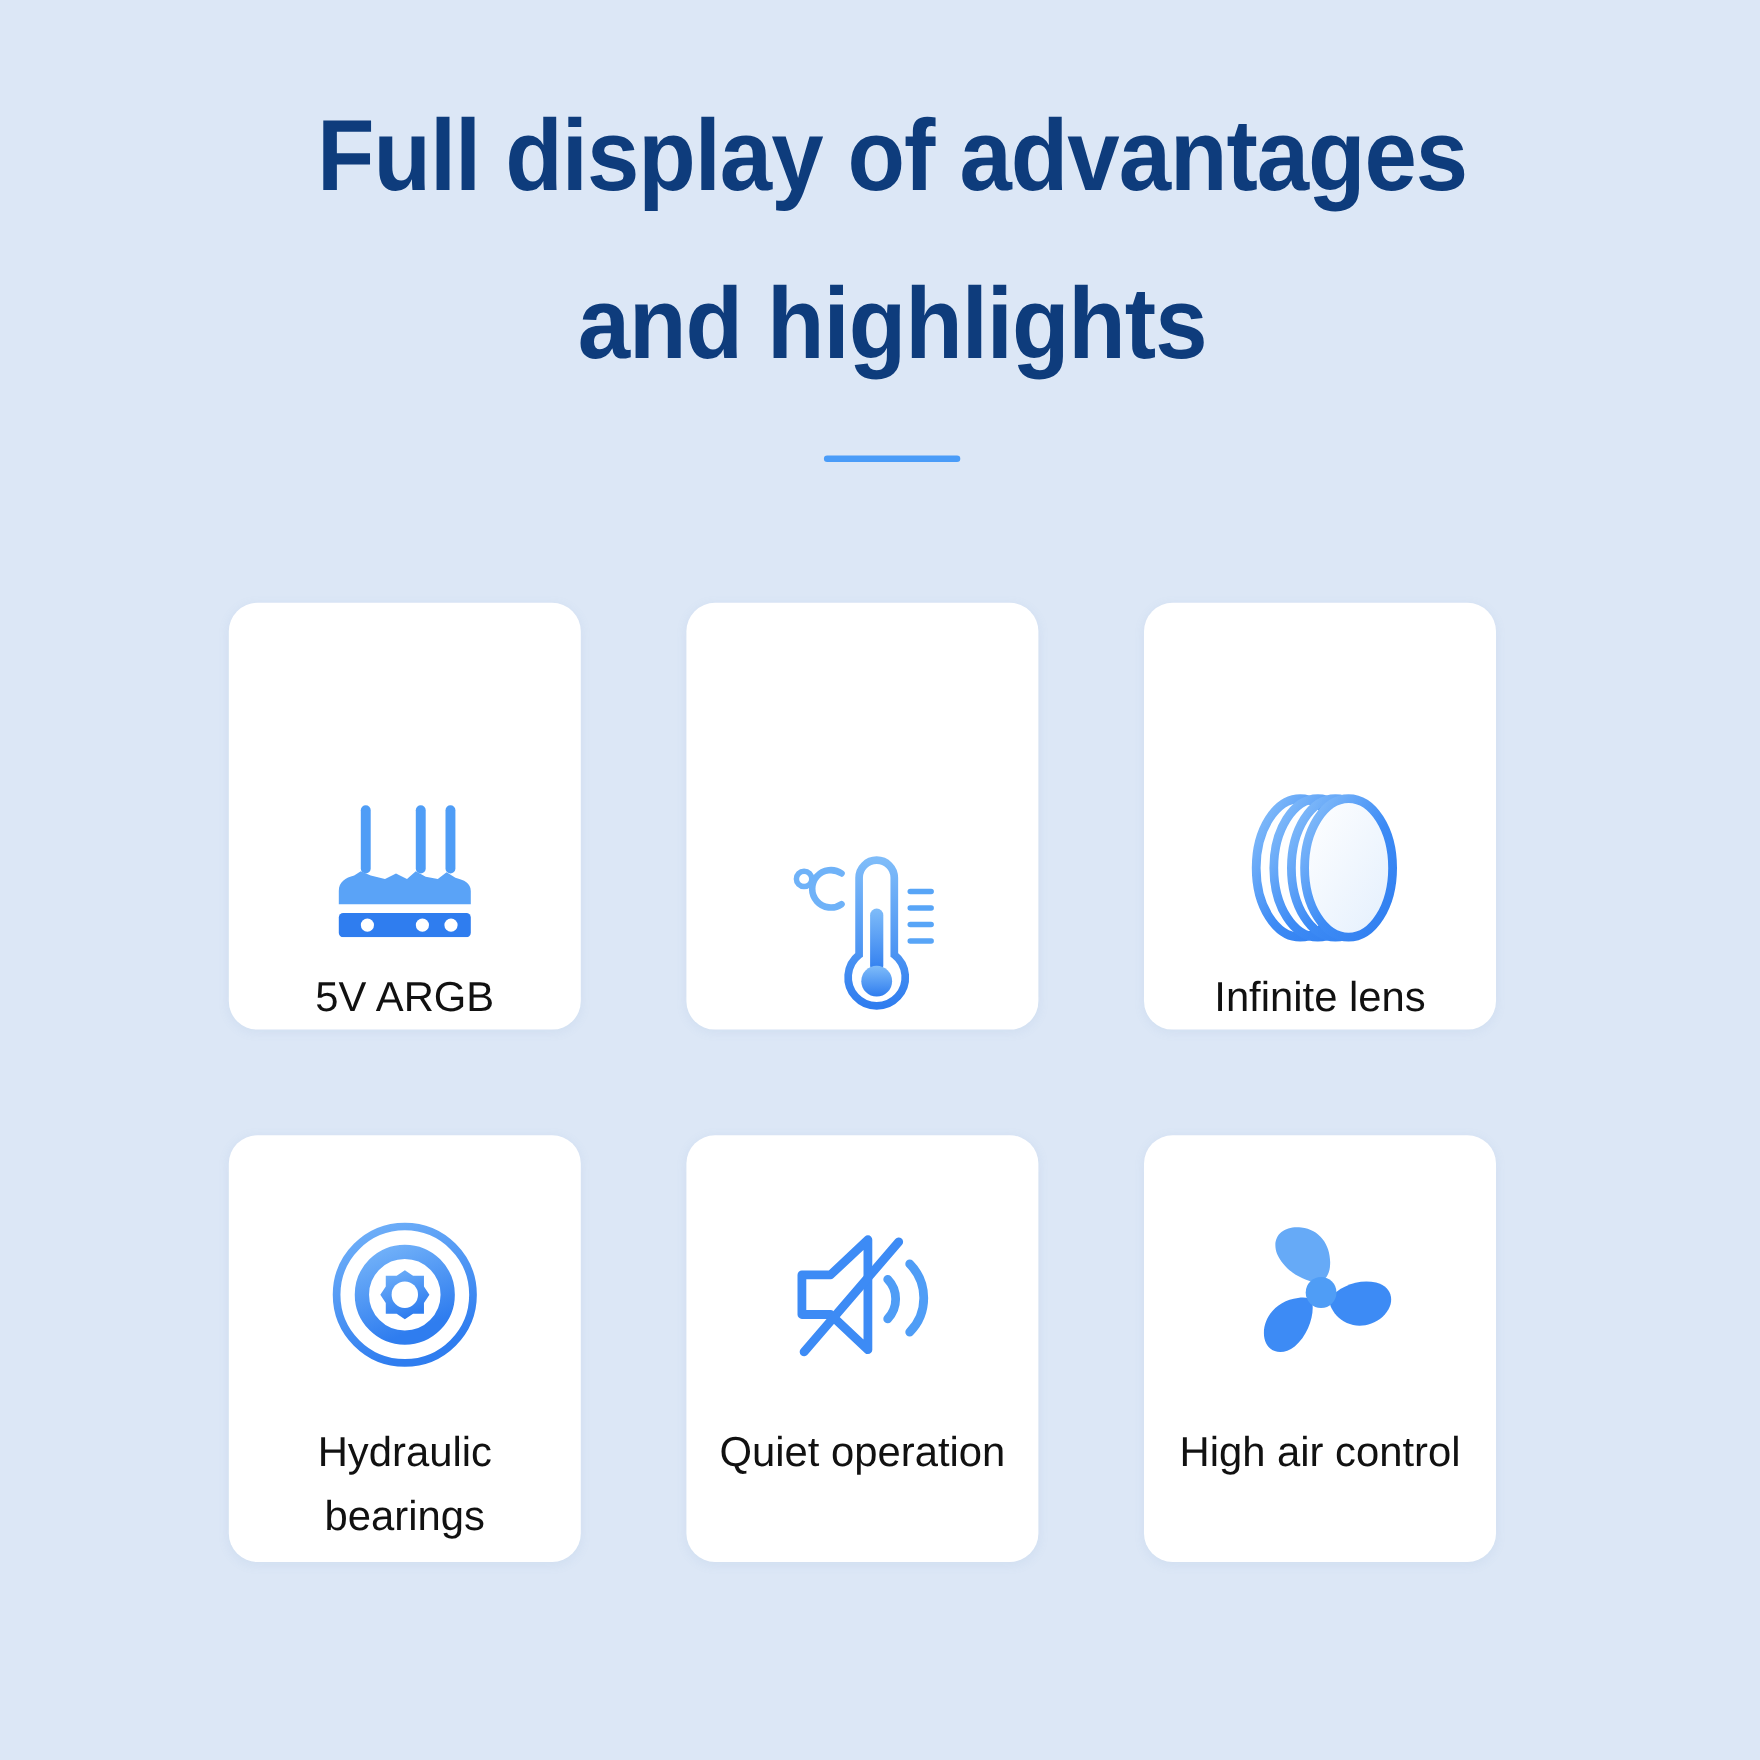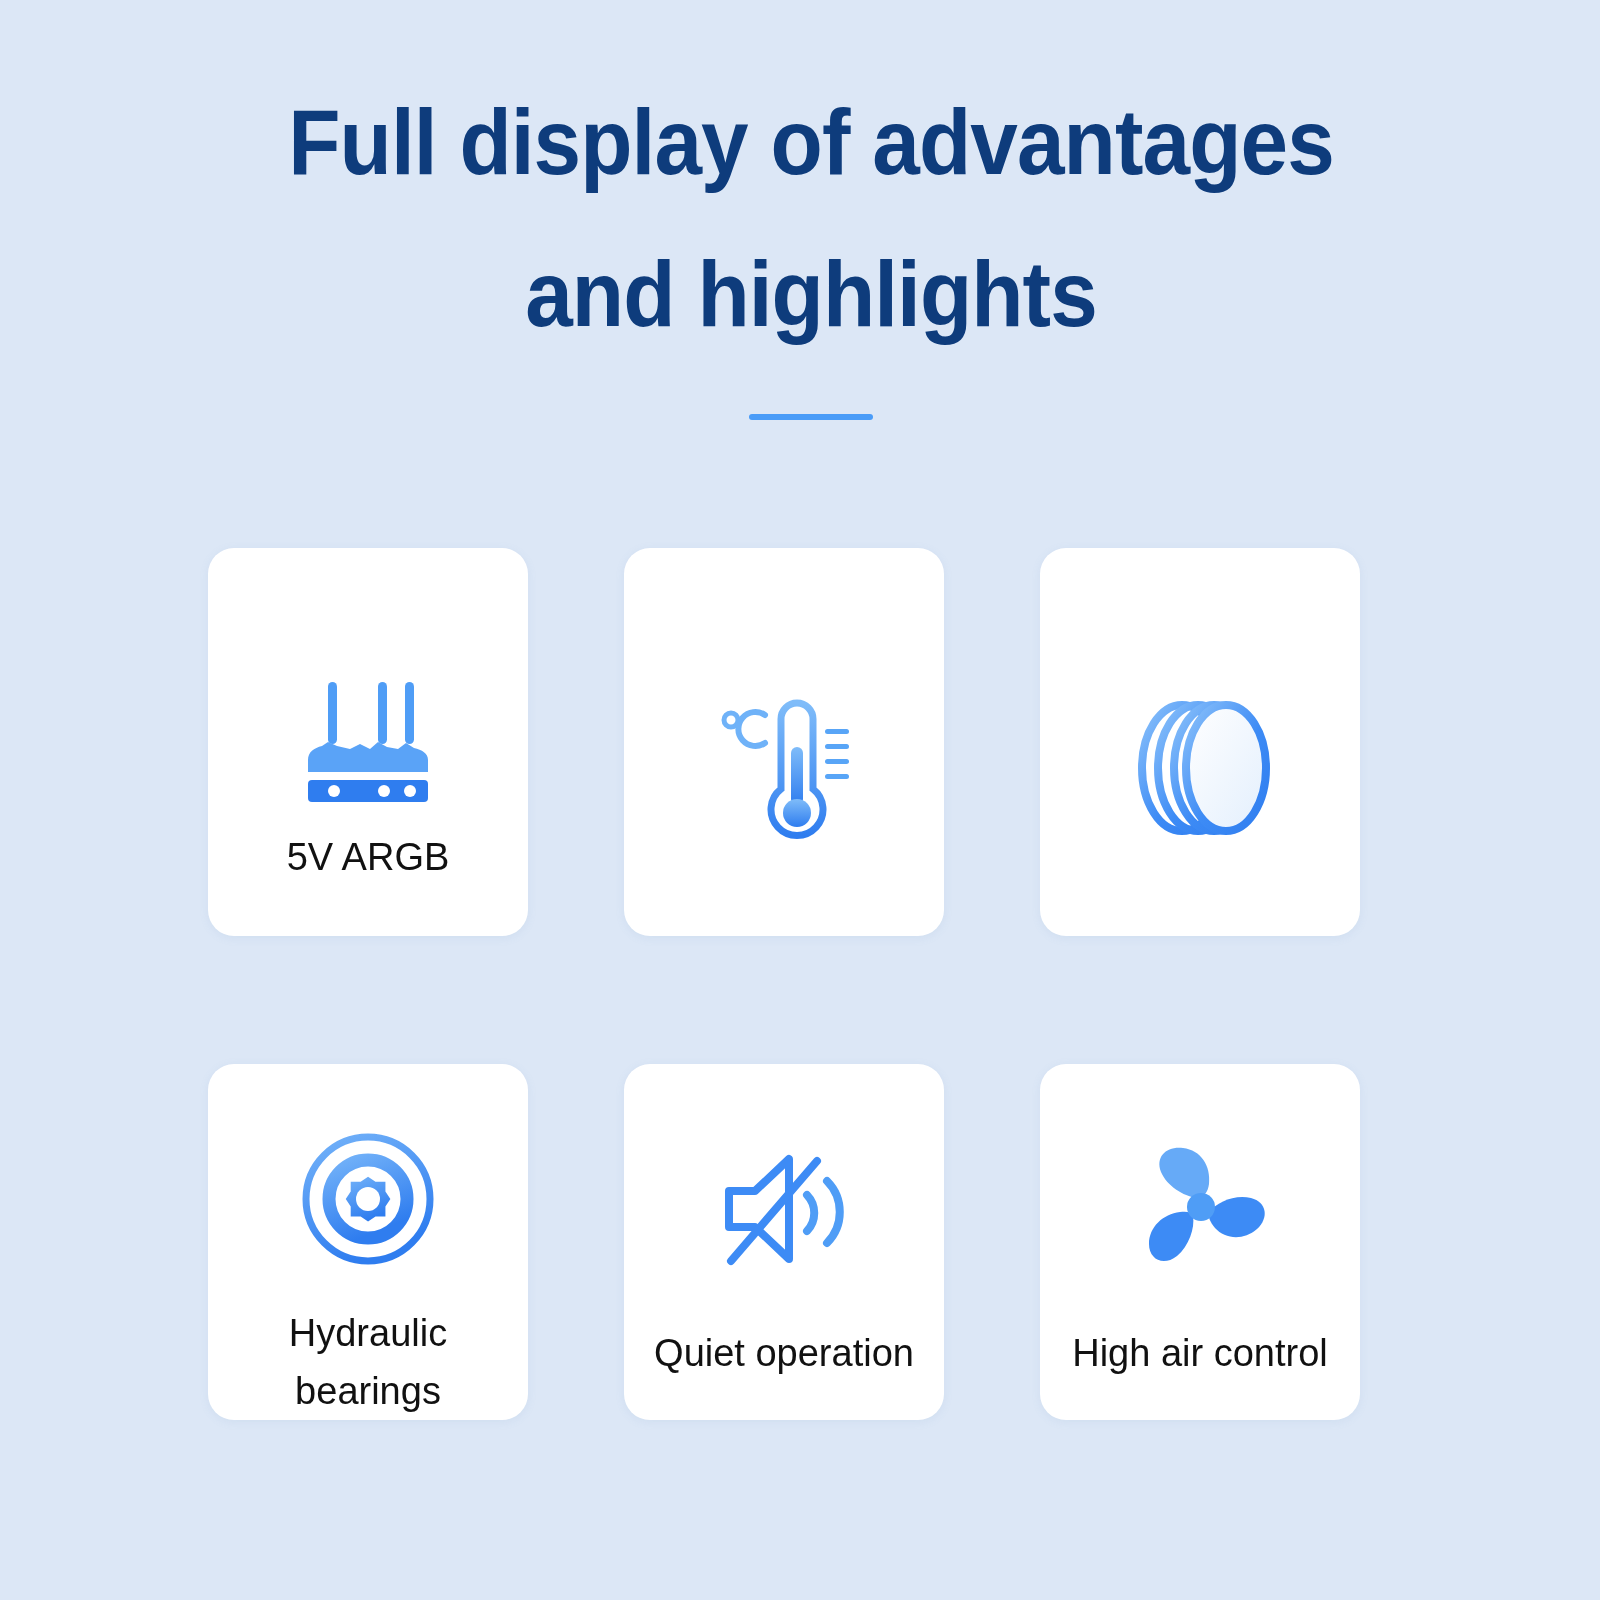--- a/index.html
+++ b/index.html
@@ -77,22 +77,22 @@
   .card-icon svg { display: block; }
   .card-label {
     color: #111111;
     font-size: 38px;
     line-height: 58px;
     text-align: center;
     white-space: pre-line;
   }
 
   
-  .feature-card.row1 { justify-content: center; padding-top: 66px; }
-  .feature-card.row2 { justify-content: flex-start; padding-top: 60px; margin-top: 32px; }
+  .feature-card.row1 { justify-content: flex-end; padding-top: 66px; }
+  .feature-card.row2 { justify-content: flex-start; padding-top: 60px; }
   .feature-card.row2 .card-icon { height: 170px; margin-bottom: 30px; }
 </style>
 </head>
 <body>
 
 <div class="header">
   <h1 class="page-title">Full display of advantages
 and highlights</h1>
   <div class="title-divider"></div>
 </div>
@@ -159,20 +159,21 @@
           </linearGradient>
         </defs>
 
         <ellipse cx="52" cy="73" rx="40" ry="63" fill="none" stroke="url(#lensGrad)" stroke-width="8"></ellipse>
         <ellipse cx="68" cy="73" rx="40" ry="63" fill="none" stroke="url(#lensGrad)" stroke-width="8"></ellipse>
         <ellipse cx="84" cy="73" rx="40" ry="63" fill="none" stroke="url(#lensGrad)" stroke-width="8"></ellipse>
 
         <ellipse cx="96" cy="73" rx="40" ry="63" fill="url(#lensFill)" stroke="url(#lensGrad)" stroke-width="8"></ellipse>
       </svg>
     </div>
+    <div class="card-label">Infinite lens</div>
   </div>
 
   <div class="feature-card row2">
     <div class="card-icon">
       <svg width="140" height="140" viewBox="0 0 140 140">
         <defs>
           <linearGradient id="bearGrad" x1="0" y1="0" x2="0.4" y2="1">
             <stop offset="0%" stop-color="#74b3f9"></stop>
             <stop offset="100%" stop-color="#2f7def"></stop>
           </linearGradient>

